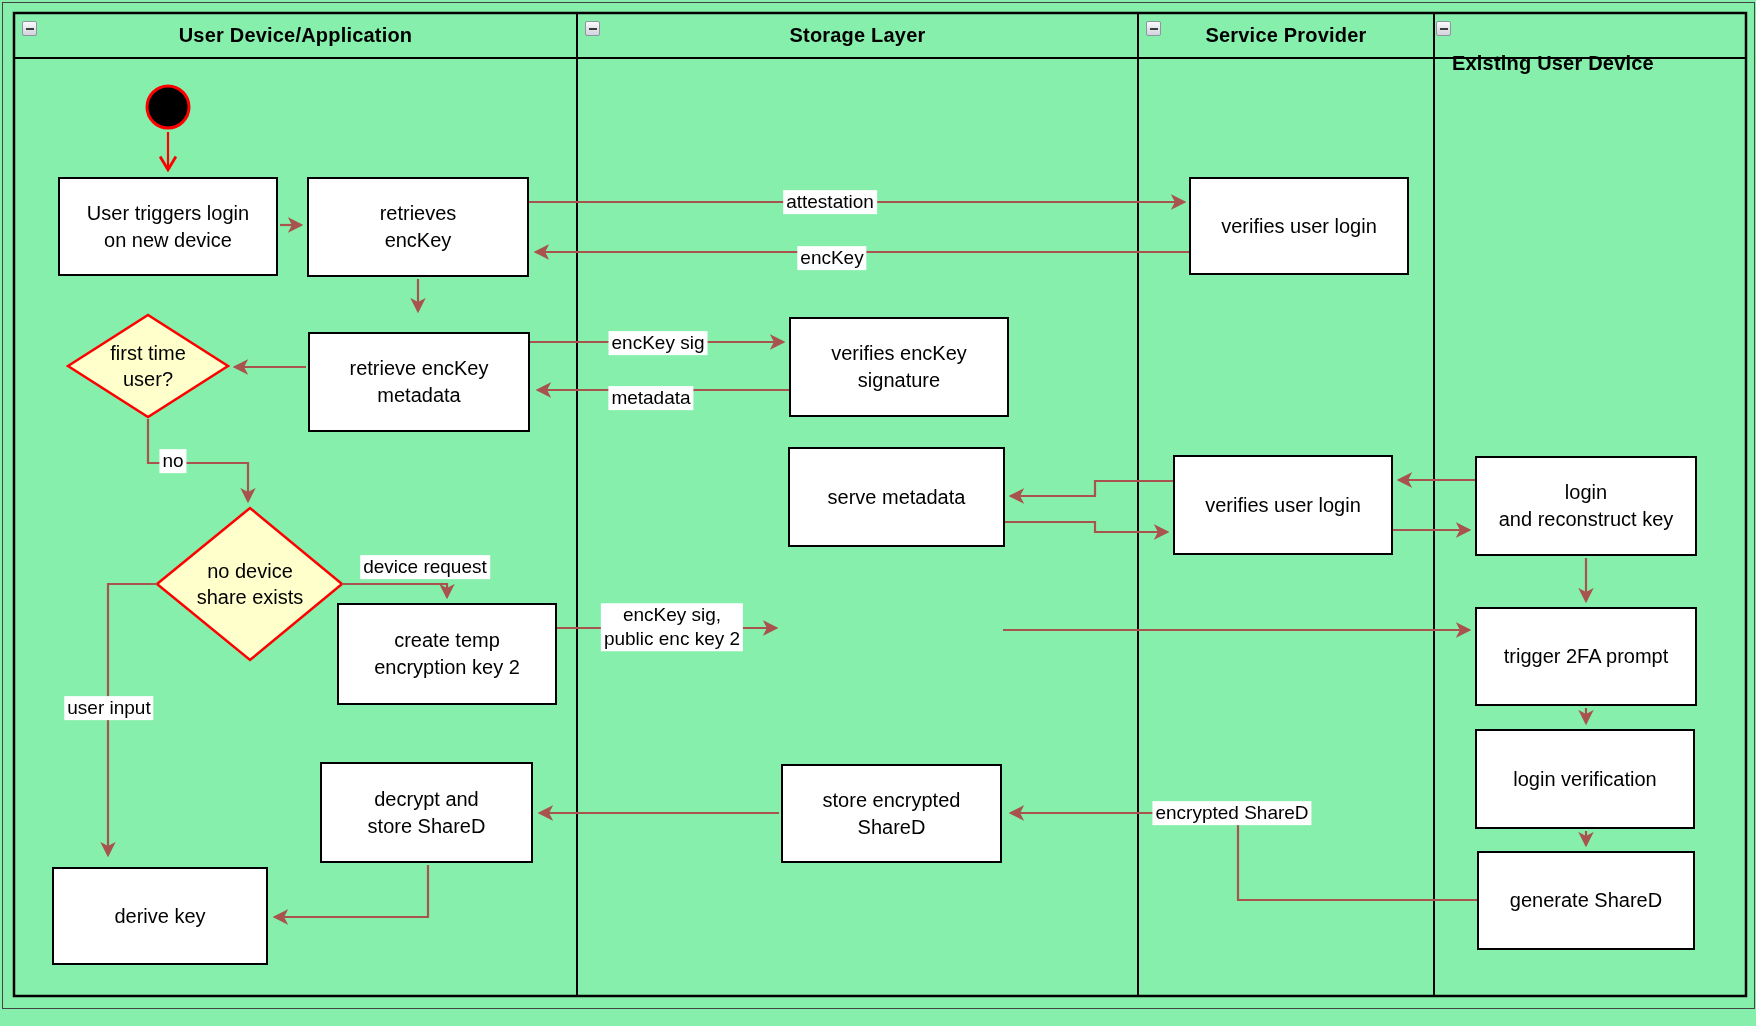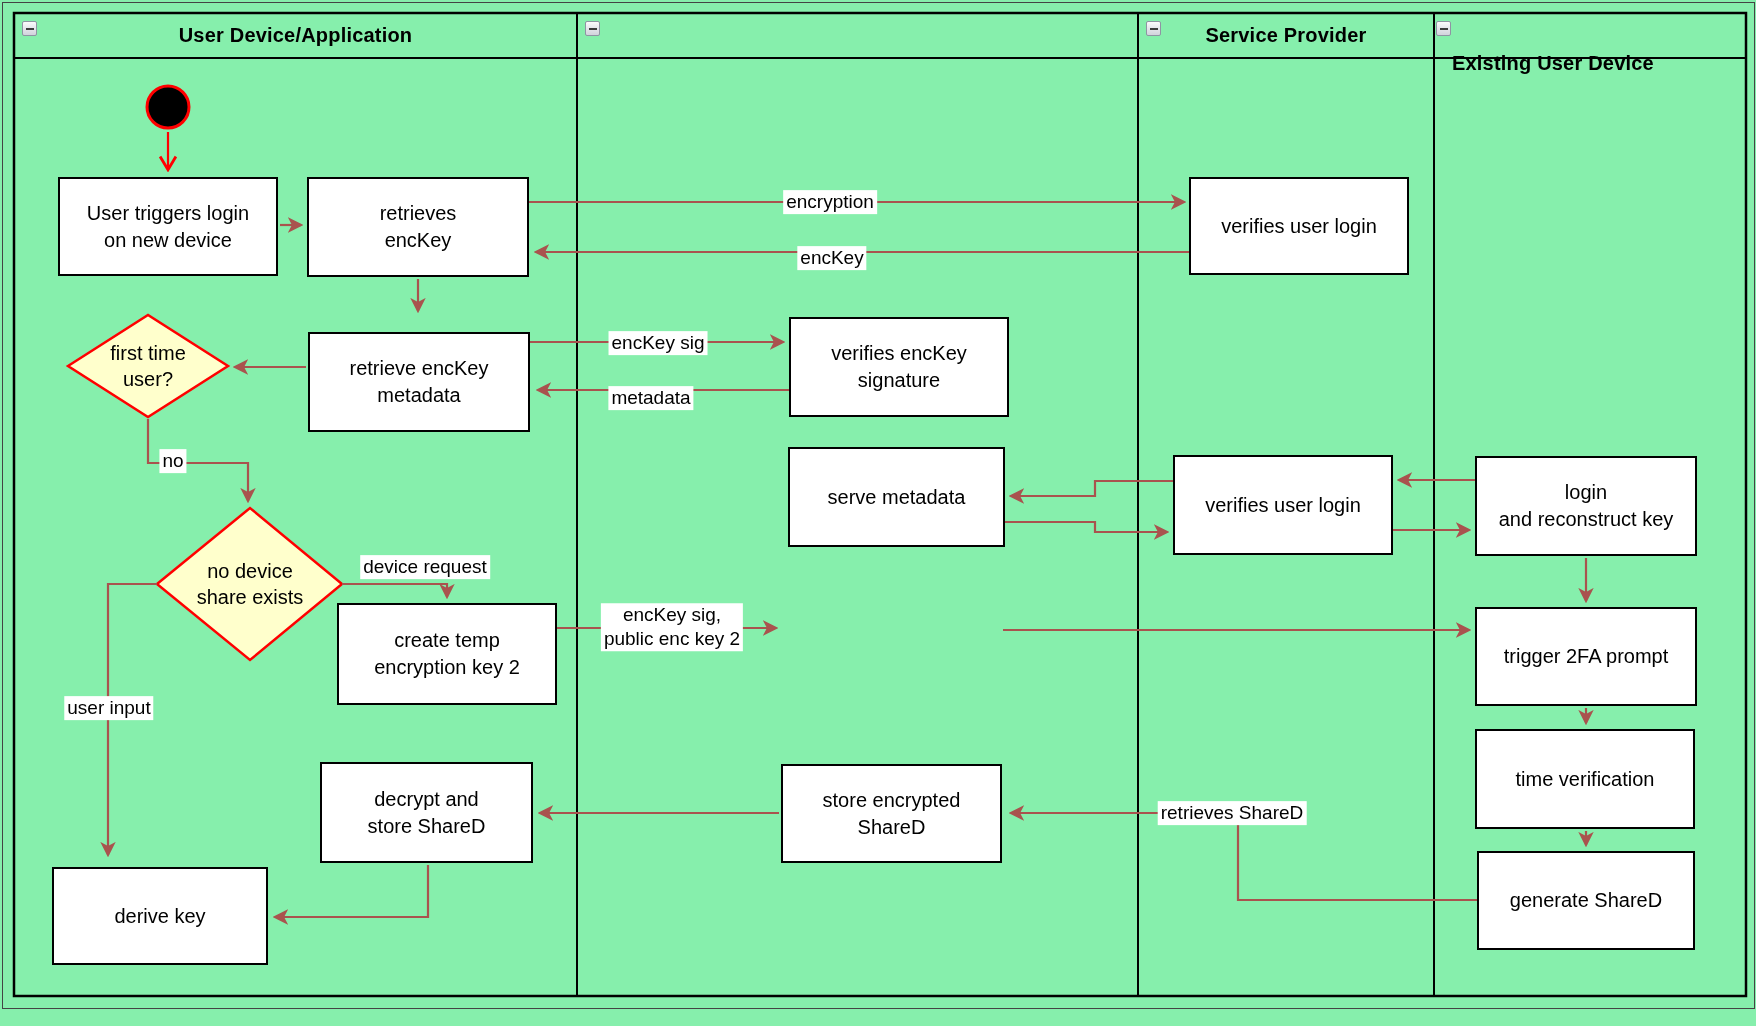--- a/index.html
+++ b/index.html
@@ -53,20 +53,21 @@
 
   <svg class="layer z0" width="1756" height="1026">
     <rect x="14" y="13" width="1732" height="983" fill="none" stroke="#000" stroke-width="2.5"></rect>
     <line x1="14" y1="58" x2="1746" y2="58" stroke="#000" stroke-width="2"></line>
     <line x1="577" y1="13" x2="577" y2="996" stroke="#000" stroke-width="2"></line>
     <line x1="1138" y1="13" x2="1138" y2="996" stroke="#000" stroke-width="2"></line>
     <line x1="1434" y1="13" x2="1434" y2="996" stroke="#000" stroke-width="2"></line>
   </svg>
 
   <div class="lane-title" style="left:14px;width:563px;">User Device/Application</div>
+  <div class="lane-title" style="left:577px;width:561px;">Storage Layer</div>
   <div class="lane-title" style="left:1138px;width:296px;">Service Provider</div>
   <div class="lane-title left-align" style="left:1452px;width:294px;">Existing User Device</div>
 
   <div class="collapse" style="left:22px;top:21px;">
     <span class="dash"></span>
     </div>
   <div class="collapse" style="left:585px;top:21px;">
     <span class="dash"></span>
     </div>
   <div class="collapse" style="left:1146px;top:21px;">
@@ -127,37 +128,37 @@
 metadata</div>
   <div class="node" style="left:788px;top:447px;width:217px;height:100px;">serve metadata</div>
   <div class="node" style="left:789px;top:317px;width:220px;height:100px;">verifies encKey
 signature</div>
   <div class="node" style="left:1173px;top:455px;width:220px;height:100px;">verifies user login</div>
   <div class="node" style="left:1475px;top:456px;width:222px;height:100px;">login
 and reconstruct key</div>
   <div class="node" style="left:337px;top:603px;width:220px;height:102px;">create temp
 encryption key 2</div>
   <div class="node" style="left:1475px;top:607px;width:222px;height:99px;">trigger 2FA prompt</div>
-  <div class="node" style="left:1475px;top:729px;width:220px;height:100px;">time verification</div>
+  <div class="node" style="left:1475px;top:729px;width:220px;height:100px;">login verification</div>
   <div class="node" style="left:320px;top:762px;width:213px;height:101px;">decrypt and
 store ShareD</div>
   <div class="node" style="left:781px;top:764px;width:221px;height:99px;">store encrypted
 ShareD</div>
   <div class="node" style="left:1477px;top:851px;width:218px;height:99px;">generate ShareD</div>
   <div class="node" style="left:52px;top:867px;width:216px;height:98px;">derive key</div>
 
   <div class="dtext" style="left:88px;top:325px;width:120px;height:82px;">first time
 user?</div>
   <div class="dtext" style="left:170px;top:540px;width:160px;height:88px;">no device
 share exists</div>
 
-  <div class="elabel" style="left:830px;top:202px;">encryption</div>
+  <div class="elabel" style="left:830px;top:202px;">attestation</div>
   <div class="elabel" style="left:832px;top:258px;">encKey</div>
   <div class="elabel" style="left:658px;top:343px;">encKey sig</div>
   <div class="elabel" style="left:651px;top:398px;">metadata</div>
   <div class="elabel" style="left:173px;top:461px;">no</div>
   <div class="elabel" style="left:425px;top:567px;">device request</div>
   <div class="elabel" style="left:109px;top:688px;margin-top:20px;">user input</div>
   <div class="elabel" style="left:672px;top:627px;">encKey sig,
 public enc key 2</div>
-  <div class="elabel" style="left:1232px;top:813px;">retrieves ShareD</div>
+  <div class="elabel" style="left:1232px;top:813px;">encrypted ShareD</div>
 
 </div>
 
 </body></html>

